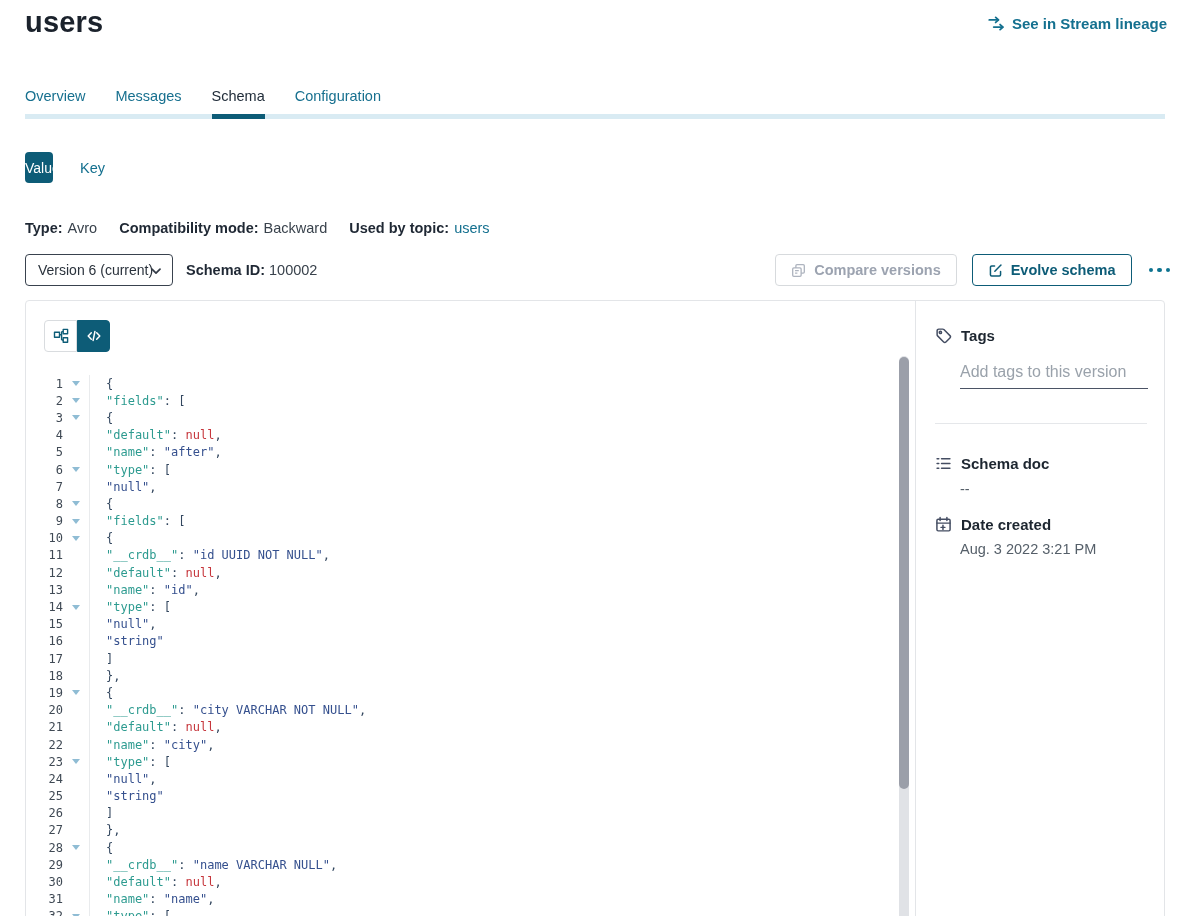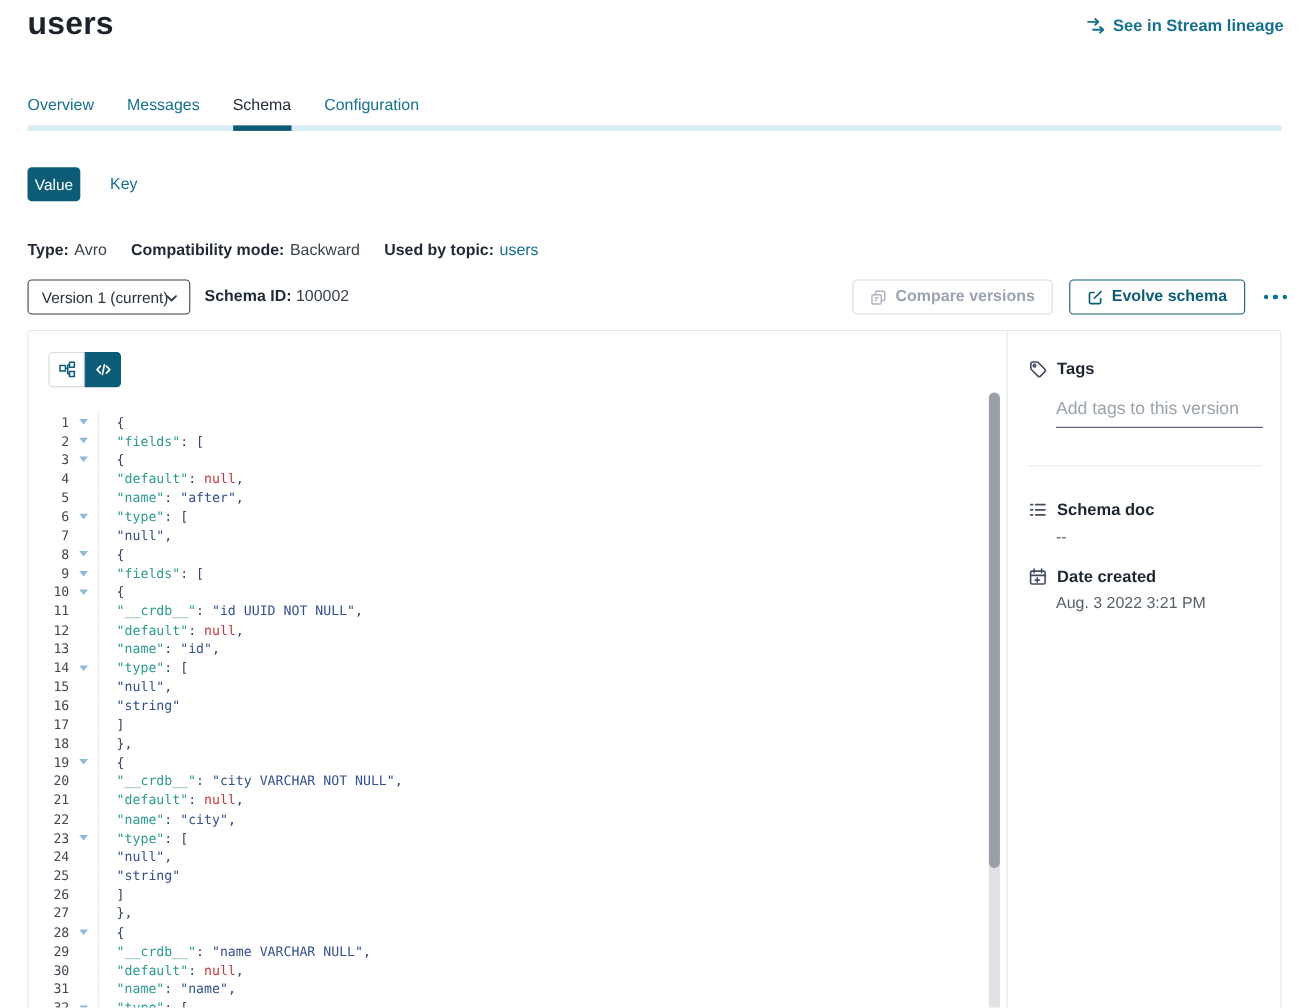--- a/index.html
+++ b/index.html
@@ -11,21 +11,21 @@
 
   .lineage-link { position:absolute; top:15px; right:22px; display:flex; 
     gap:7px; color:#14708f; font-size:15px; font-weight:700; cursor:pointer; }
 
   .tabs-wrap { position:absolute; left:25px; right:24px; top:88px; display:flex; gap:30px;
     border-bottom:5px solid #d9ebf3; }
   .tab { font-size:14.5px; color:#17708f; padding-bottom:10px; cursor:pointer; font-weight:500; }
   .tab.active { color:#212d3a; border-bottom:5px solid #0d5c77; margin-bottom:-5px; }
 
   .toggle-row { position:absolute; left:25px; top:152px; display:flex; align-items:center; }
-  .value-btn { width:48px; height:31px; background:#0d5c77; color:#fff; border:none;
+  .value-btn { width:28px; height:31px; background:#0d5c77; color:#fff; border:none;
     border-radius:4px; font-size:14px; font-family:inherit; cursor:pointer; }
   .key-btn { margin-left:27px; color:#14708f; font-size:14.5px; background:none; border:none;
     font-family:inherit; cursor:pointer; }
 
   .meta-row { position:absolute; left:25px; top:220px; display:flex; gap:22px; font-size:14.5px; }
   .meta-item { display:flex; gap:5px; }
   .meta-label { font-weight:700; color:#1f2834; }
   .meta-value { color:#39424c; }
   .meta-link { color:#14708f; cursor:pointer; }
 
@@ -123,21 +123,21 @@
     <span class="meta-value">Backward</span>
   </div>
   <div class="meta-item">
     <span class="meta-label">Used by topic:</span>
     <span class="meta-link">users</span>
   </div>
 </div>
 
 <div class="version-row">
   <div class="version-select" role="combobox">
-    <span>Version 1 (current)</span>
+    <span>Version 6 (current)</span>
     <svg width="10" height="7" viewBox="0 0 10 7" fill="none" stroke="#333b46" stroke-width="1.7" stroke-linecap="round" stroke-linejoin="round">
         <path d="M1 1.2 5 5.2 9 1.2"></path>
       </svg>
   </div>
   <div class="schema-id">
     <span class="meta-label">Schema ID:</span>
     <span class="meta-value">100002</span>
   </div>
   <div class="right-actions">
     <button class="btn btn-compare" disabled="">

